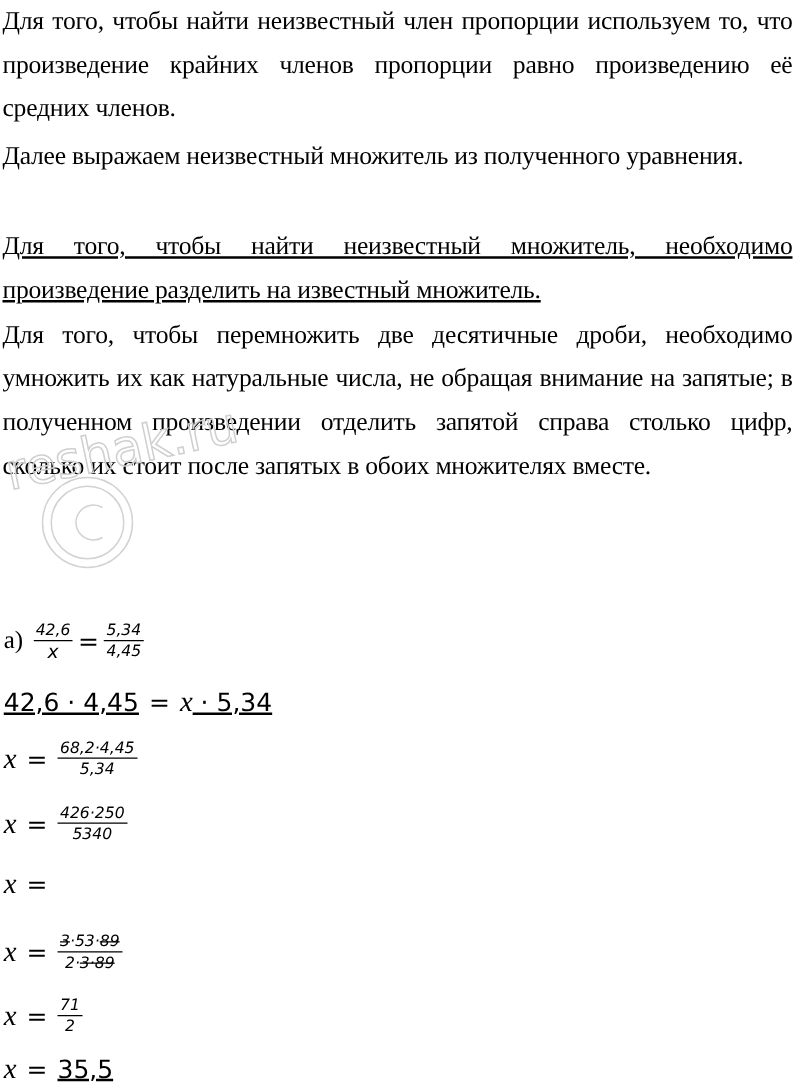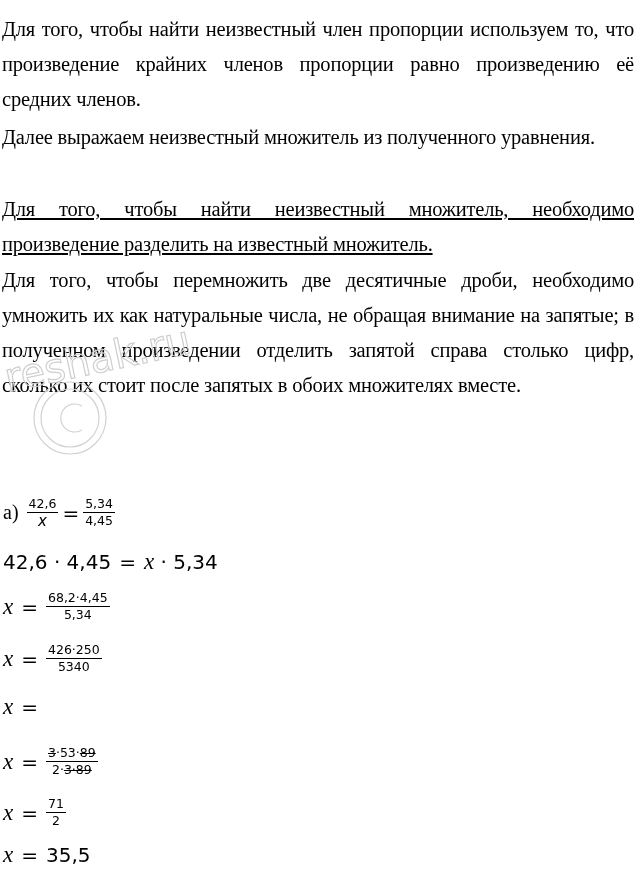--- a/index.html
+++ b/index.html
@@ -4,36 +4,36 @@
 <style>
   html, body { margin: 0; padding: 0; background: #ffffff; }
   body { width: 635px; height: 871px; position: relative; overflow: hidden; color: #000; }
   .page { position: absolute; left: 0; top: 0; width: 635px; }
   .para {
     font-family: "Liberation Serif", serif;
     font-size: 20.5px;
     line-height: 35px;
     text-align: justify;
     text-align-last: left;
-    margin: 12px 0 3px 0;
+    margin: 0 0 3px 0;
     padding: 0 1px 0 2px;
     letter-spacing: -0.2px;
   }
   .p1 { position: absolute; top: 0; left: 0; width: 632px; }
   .p2 { position: absolute; top: 108px; left: 0; width: 632px; }
   .p3 { position: absolute; top: 180px; left: 0; width: 632px; text-decoration: underline; }
   .p4 { position: absolute; top: 251px; left: 0; width: 632px; }
 
   .math { position: absolute; left: 3px; font-family: "DejaVu Serif", serif; }
   .row { display: flex; align-items: center; white-space: nowrap; }
   .var { font-style: italic; font-family: "Liberation Serif", serif; font-size: 23px; }
   .eq { font-family: "DejaVu Sans", sans-serif; font-size: 20px; margin: 0 8px 0 8px; }
-  .big { font-family: "DejaVu Sans", sans-serif; font-size: 20px; }
+  .big { font-family: "DejaVu Sans", sans-serif; font-size: 20px; text-decoration: underline; }
   .frac { display: inline-flex; flex-direction: column; align-items: center; vertical-align: middle; }
-  .frac .num, .frac .den { font-family: "DejaVu Sans", sans-serif; font-size: 12.5px; line-height: 16px; padding: 0 2px; }
+  .frac .num, .frac .den { font-family: "DejaVu Sans", sans-serif; font-size: 12.5px; line-height: 16px; padding: 0 2px; font-style: italic; }
   .frac .bar { height: 1px; background: #000; align-self: stretch; }
   .s { text-decoration: line-through; text-decoration-thickness: 1px; }
   .label-a { font-family: "Liberation Serif", serif; font-size: 20px; margin-right: 8px; }
 
   .wm { position: absolute; left: 0; top: 330px; width: 190px; height: 160px; pointer-events: none; }
 </style>
 </head>
 <body>
 
 <div class="page">

